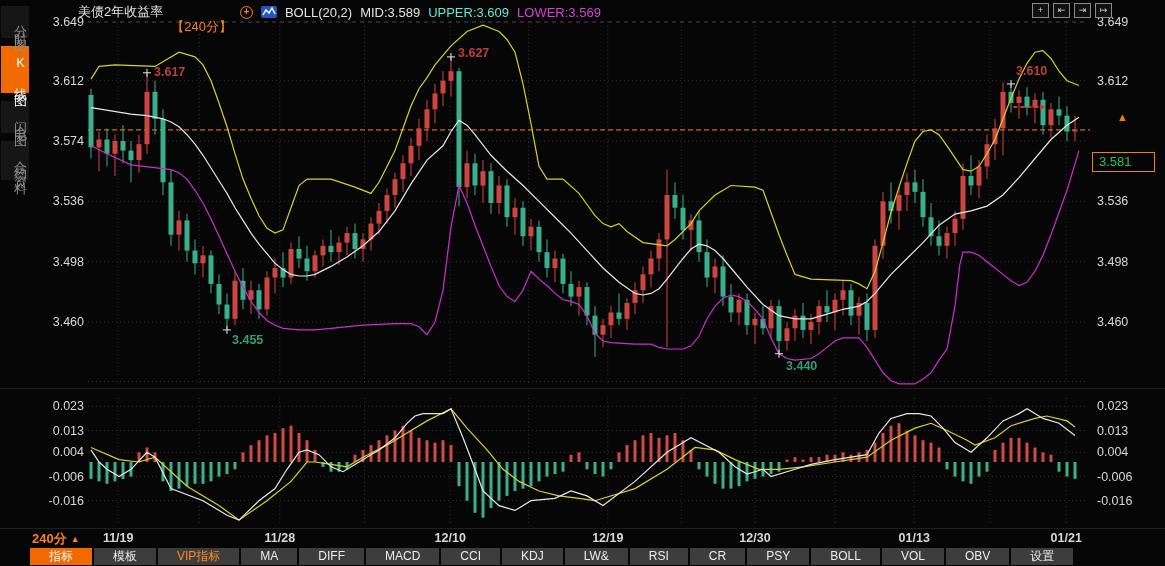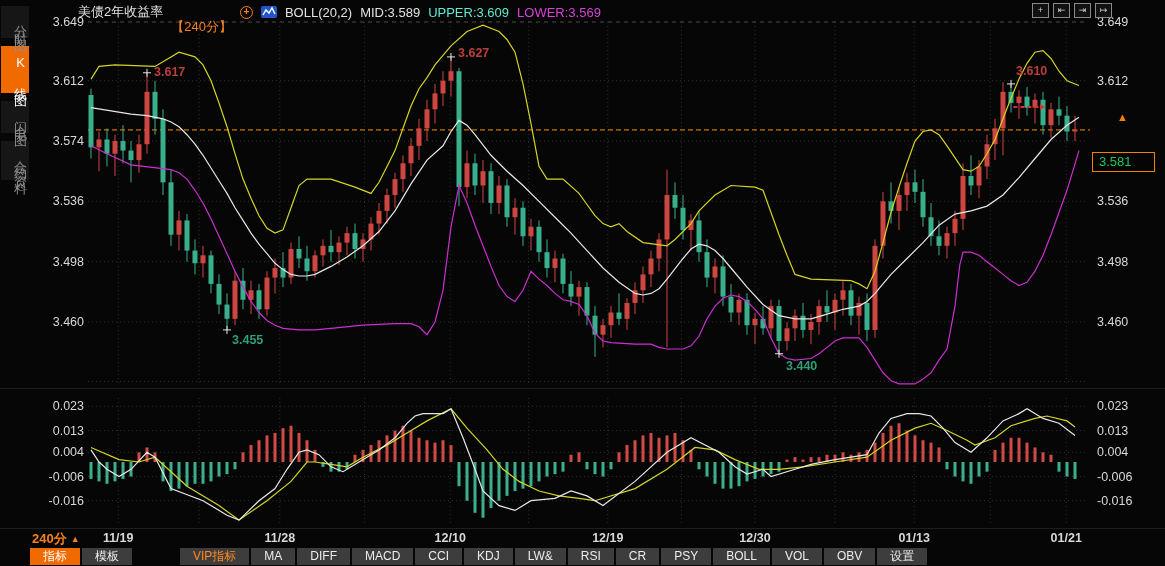--- a/index.html
+++ b/index.html
@@ -34,24 +34,24 @@
   
   #macd-header{position:absolute;left:88px;top:388px;display:flex;gap:10px;font-size:13px;white-space:nowrap;}
 
   
   #interval-row{position:absolute;left:32px;top:530px;display:flex;align-items:center;gap:4px;
                 color:#f5821f;font-size:13px;font-weight:bold;}
   #interval-row .tri{font-size:9px;}
 
   
   #toolbar{position:absolute;left:30px;top:548px;height:17px;display:flex;gap:2px;}
-  .tab{background:#3d3d3d;color:#ececec;font-size:12px;line-height:17px;padding:0 13px;cursor:pointer;
+  .tab{background:#3d3d3d;color:#ececec;font-size:12px;line-height:17px;padding:0 19px;cursor:pointer;
        white-space:nowrap;}
   .tab.active{background:#f06a00;color:#fff;}
-  .tab.vip{color:#ff8a1e;margin-left:46px;}
+  .tab.vip{color:#ff8a1e;}
 
   
   #price-tag{position:absolute;left:1092px;top:126px;width:55px;height:18px;border:1px solid #f08200;
              background:#050505;color:#22c55e;font-size:13px;line-height:18px;padding-left:6px;margin-top:26px;}
   #price-arrow{position:absolute;left:1117px;top:112px;color:#f08200;font-size:11px;line-height:11px;}
 
   
   #watermark{position:absolute;left:1026px;top:506px;font-size:37px;color:#dcdce4;opacity:.93;
              letter-spacing:1px;}
 </style>

